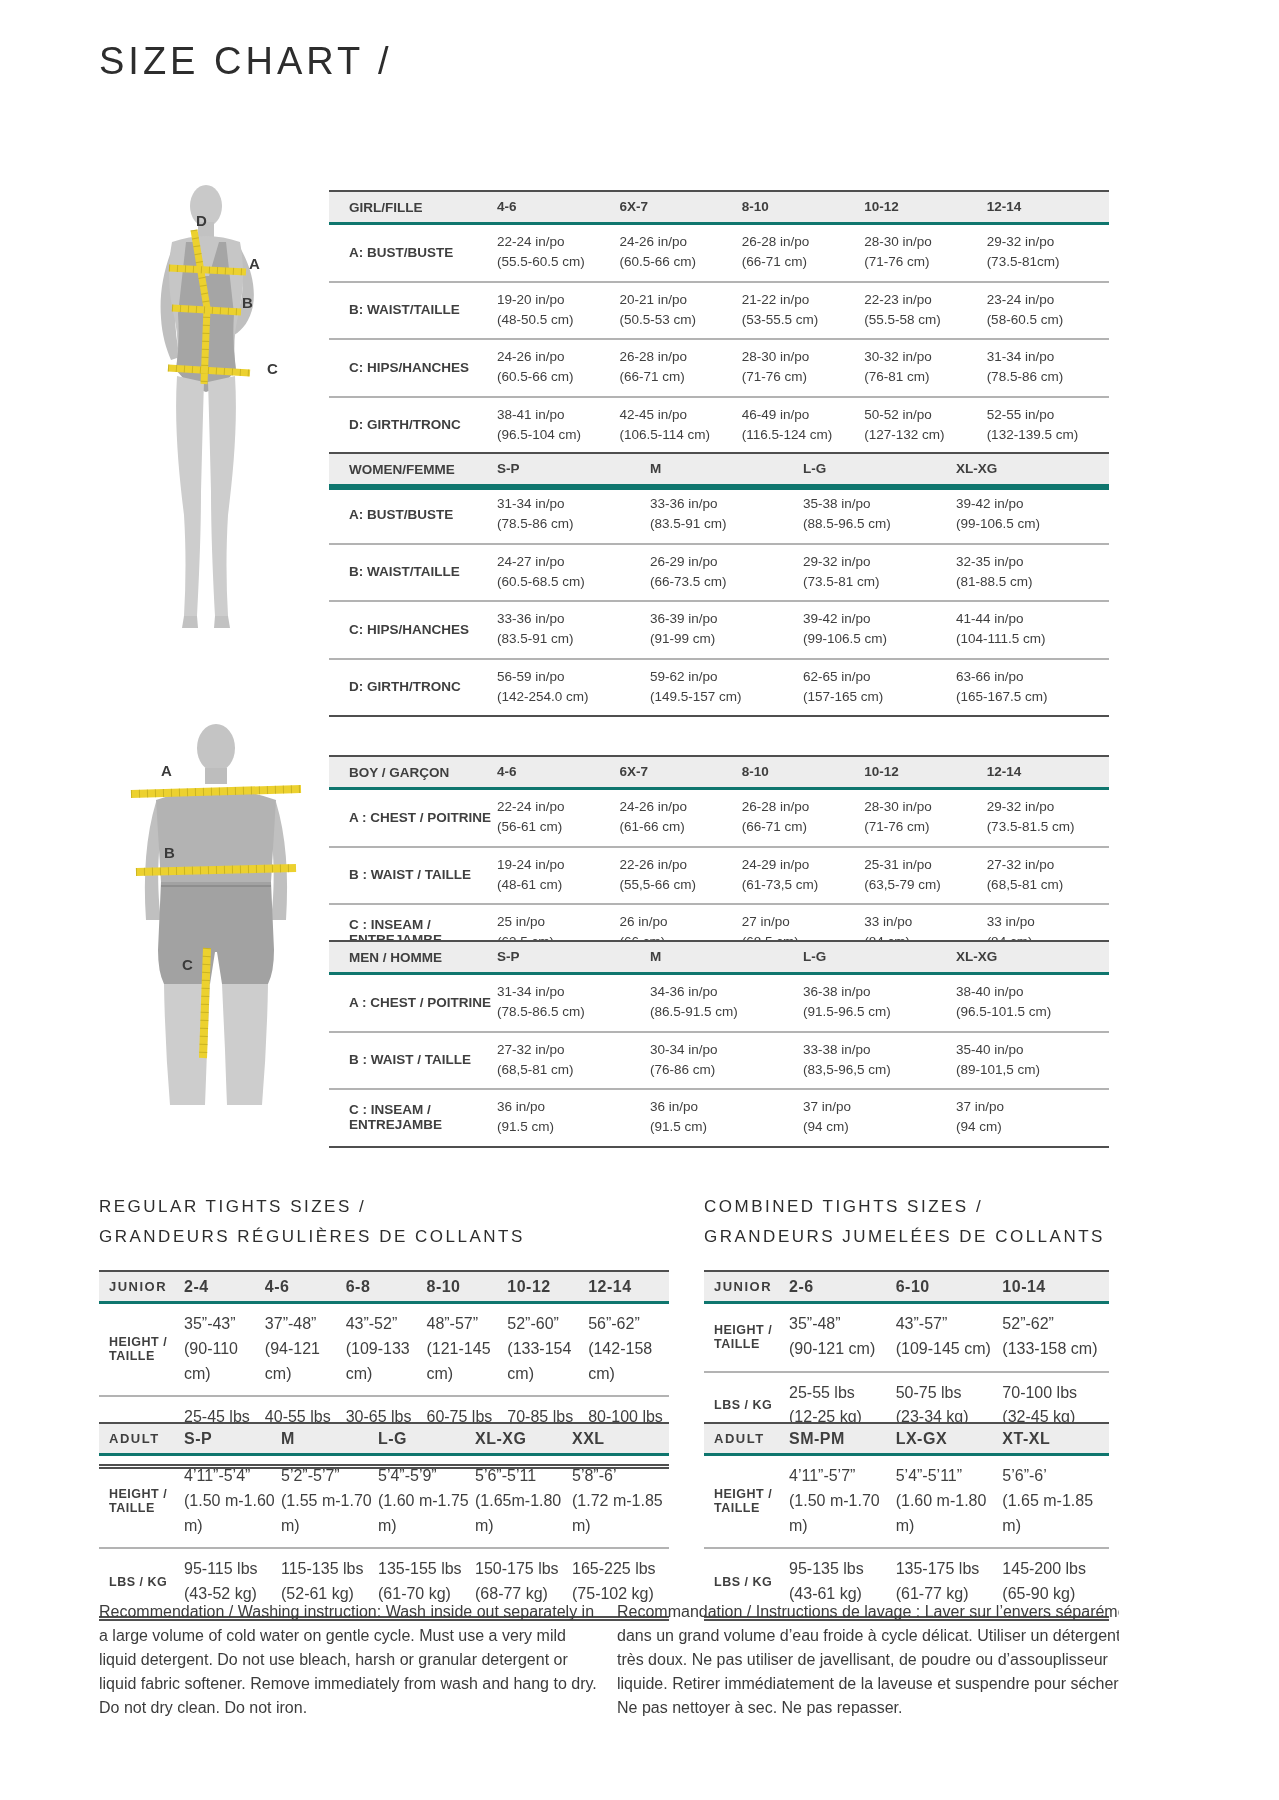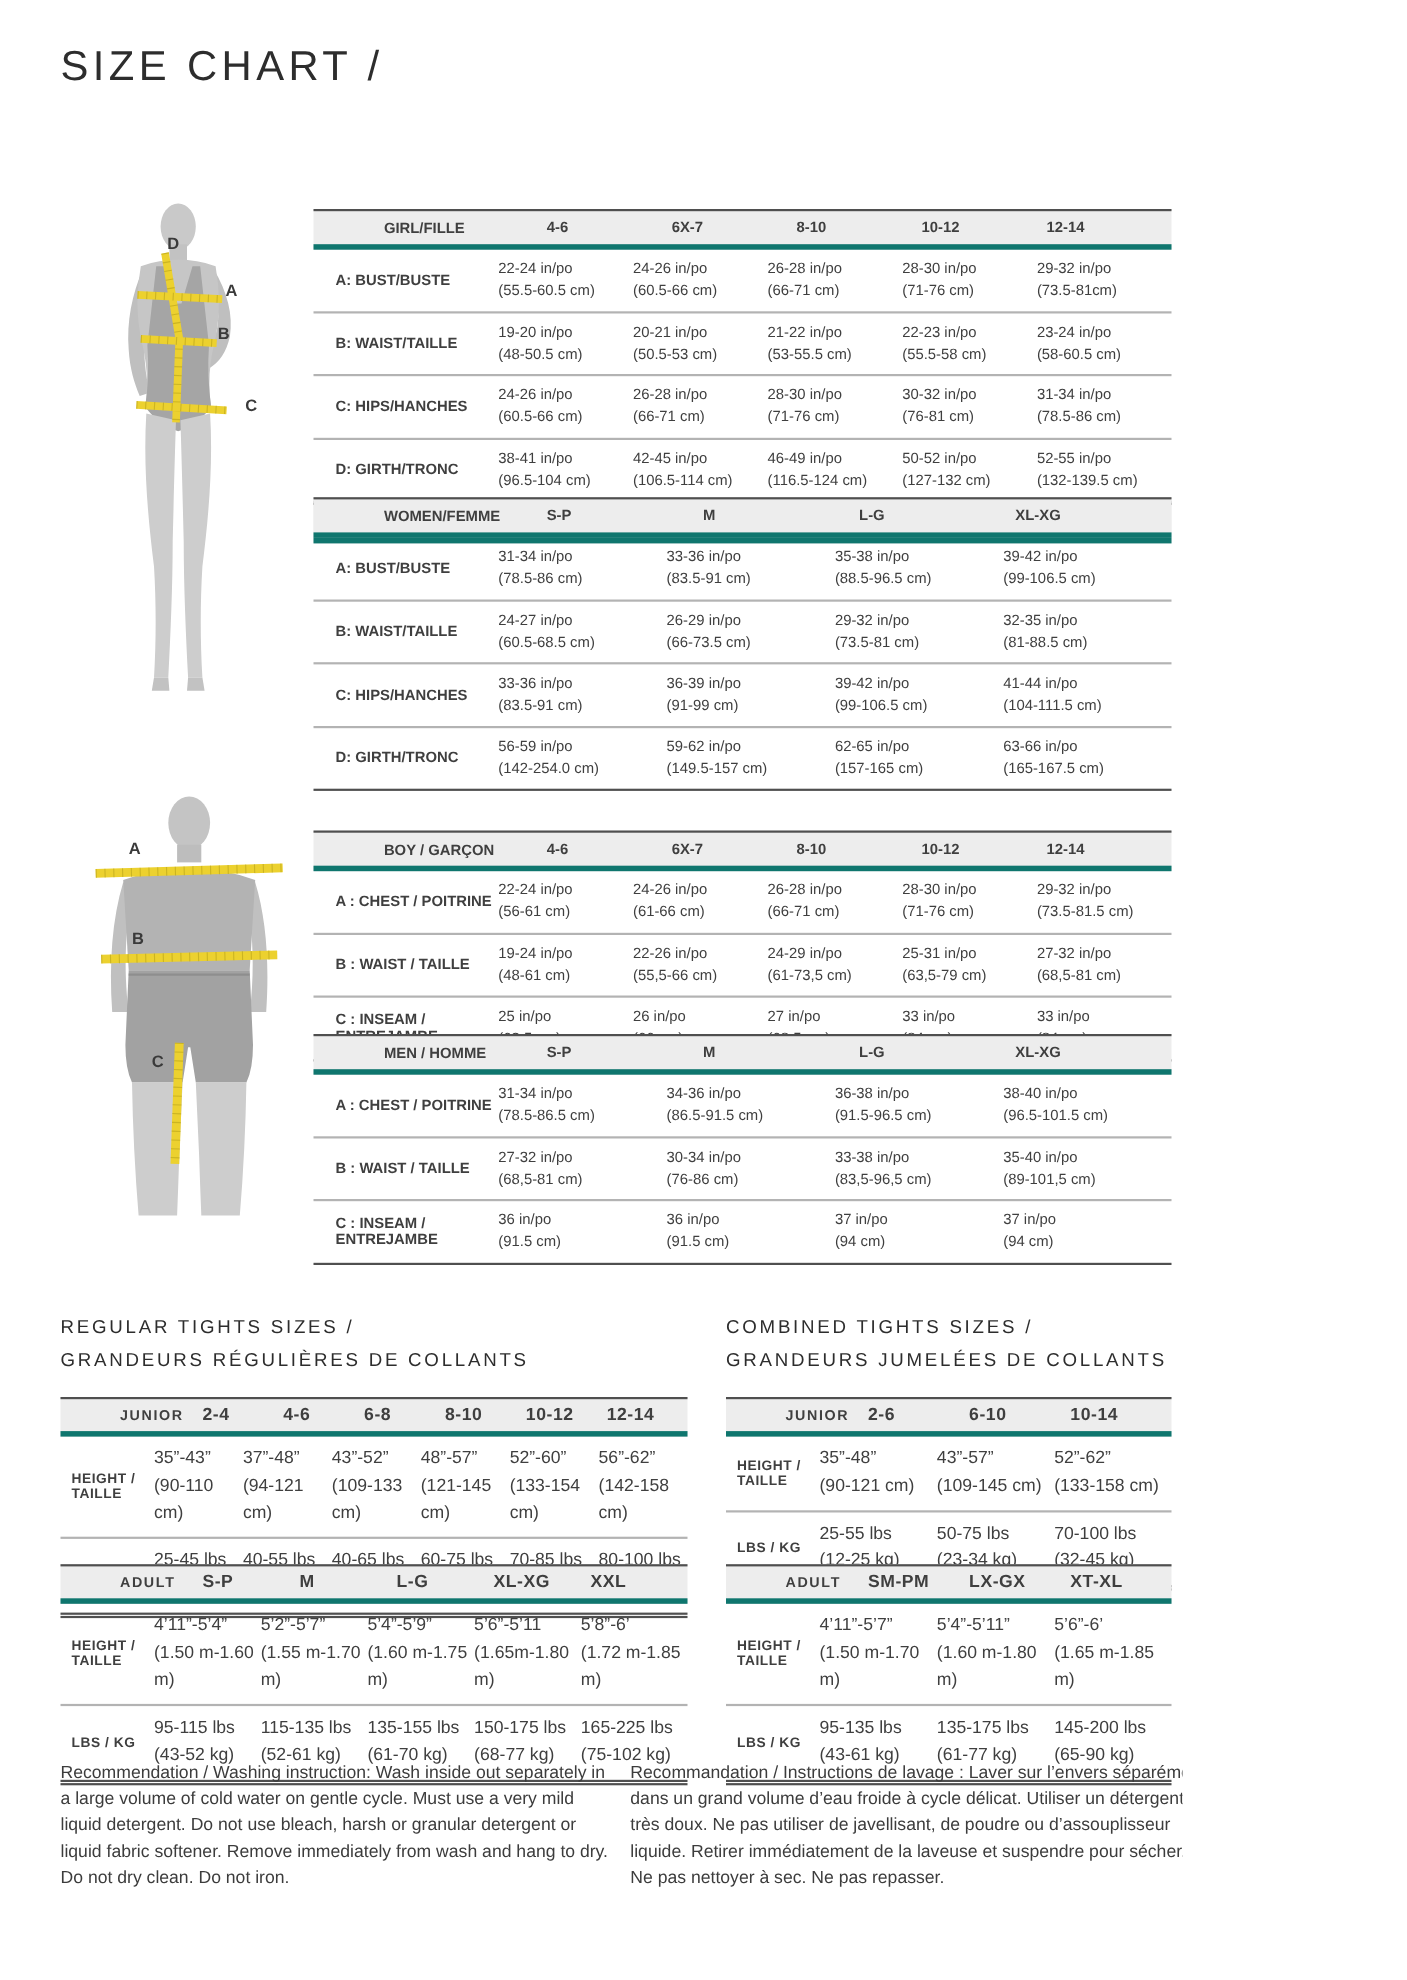--- a/index.html
+++ b/index.html
@@ -1,26 +1,26 @@
 <!DOCTYPE html>
 <html><head>
 <meta charset="utf-8">
 <style>
   html,body{margin:0;padding:0;background:#ffffff;}
   .page{position:relative;width:1075px;height:1800px;background:#ffffff;overflow:hidden;
-        font-family:"Liberation Sans",sans-serif;color:#3f3f3f;}
+        font-family:"Liberation Sans",sans-serif;color:#3f3f3f;margin-left:44px;}
   .abs{position:absolute;}
 
   
   .page-title{font-size:38px;font-weight:200;letter-spacing:4px;line-height:1.45;color:#2d2d2d;}
 
   
   .t-row{display:flex;align-items:stretch;}
-  .t-head,.t-foot{background:#ededed;border-top:2px solid #4f4f4f;border-bottom:5px solid #0f766e;
-                  align-items:center;min-height:30px;padding-left:44px;}
+  .t-head,.t-foot{background:#ededed;border-top:2px solid #4f4f4f;border-bottom:3px solid #0f766e;
+                  align-items:center;min-height:30px;}
   .t-data{border-bottom:2px solid #b3b3b3;padding:7px 0 8px 0;}
   .meas-table .t-data:last-child{border-bottom:2px solid #4f4f4f;}
   .meas-table .t-label{flex:0 0 168px;padding-left:20px;box-sizing:border-box;
                        display:flex;flex-direction:column;justify-content:center;
                        font-weight:700;font-size:13.5px;letter-spacing:0;}
   .meas-table .t-cell{flex:1;font-size:13.5px;line-height:1.5;}
   .meas-table .t-head .t-cell,.meas-table .t-foot .t-cell{font-weight:700;line-height:1.2;}
 
   
   .tights-table{border-bottom:5px double #4f4f4f;}
@@ -599,21 +599,21 @@
         </div>
         <div class="t-cell">
           <div>25-45 lbs</div>
           <div>(12-20 kg)</div>
         </div>
         <div class="t-cell">
           <div>40-55 lbs</div>
           <div>(18-25 kg)</div>
         </div>
         <div class="t-cell">
-          <div>40-65 lbs</div>
+          <div>30-65 lbs</div>
           <div>(23-30 kg)</div>
         </div>
         <div class="t-cell">
           <div>60-75 lbs</div>
           <div>(27-34 kg)</div>
         </div>
         <div class="t-cell">
           <div>70-85 lbs</div>
           <div>(32-38 kg)</div>
         </div>

